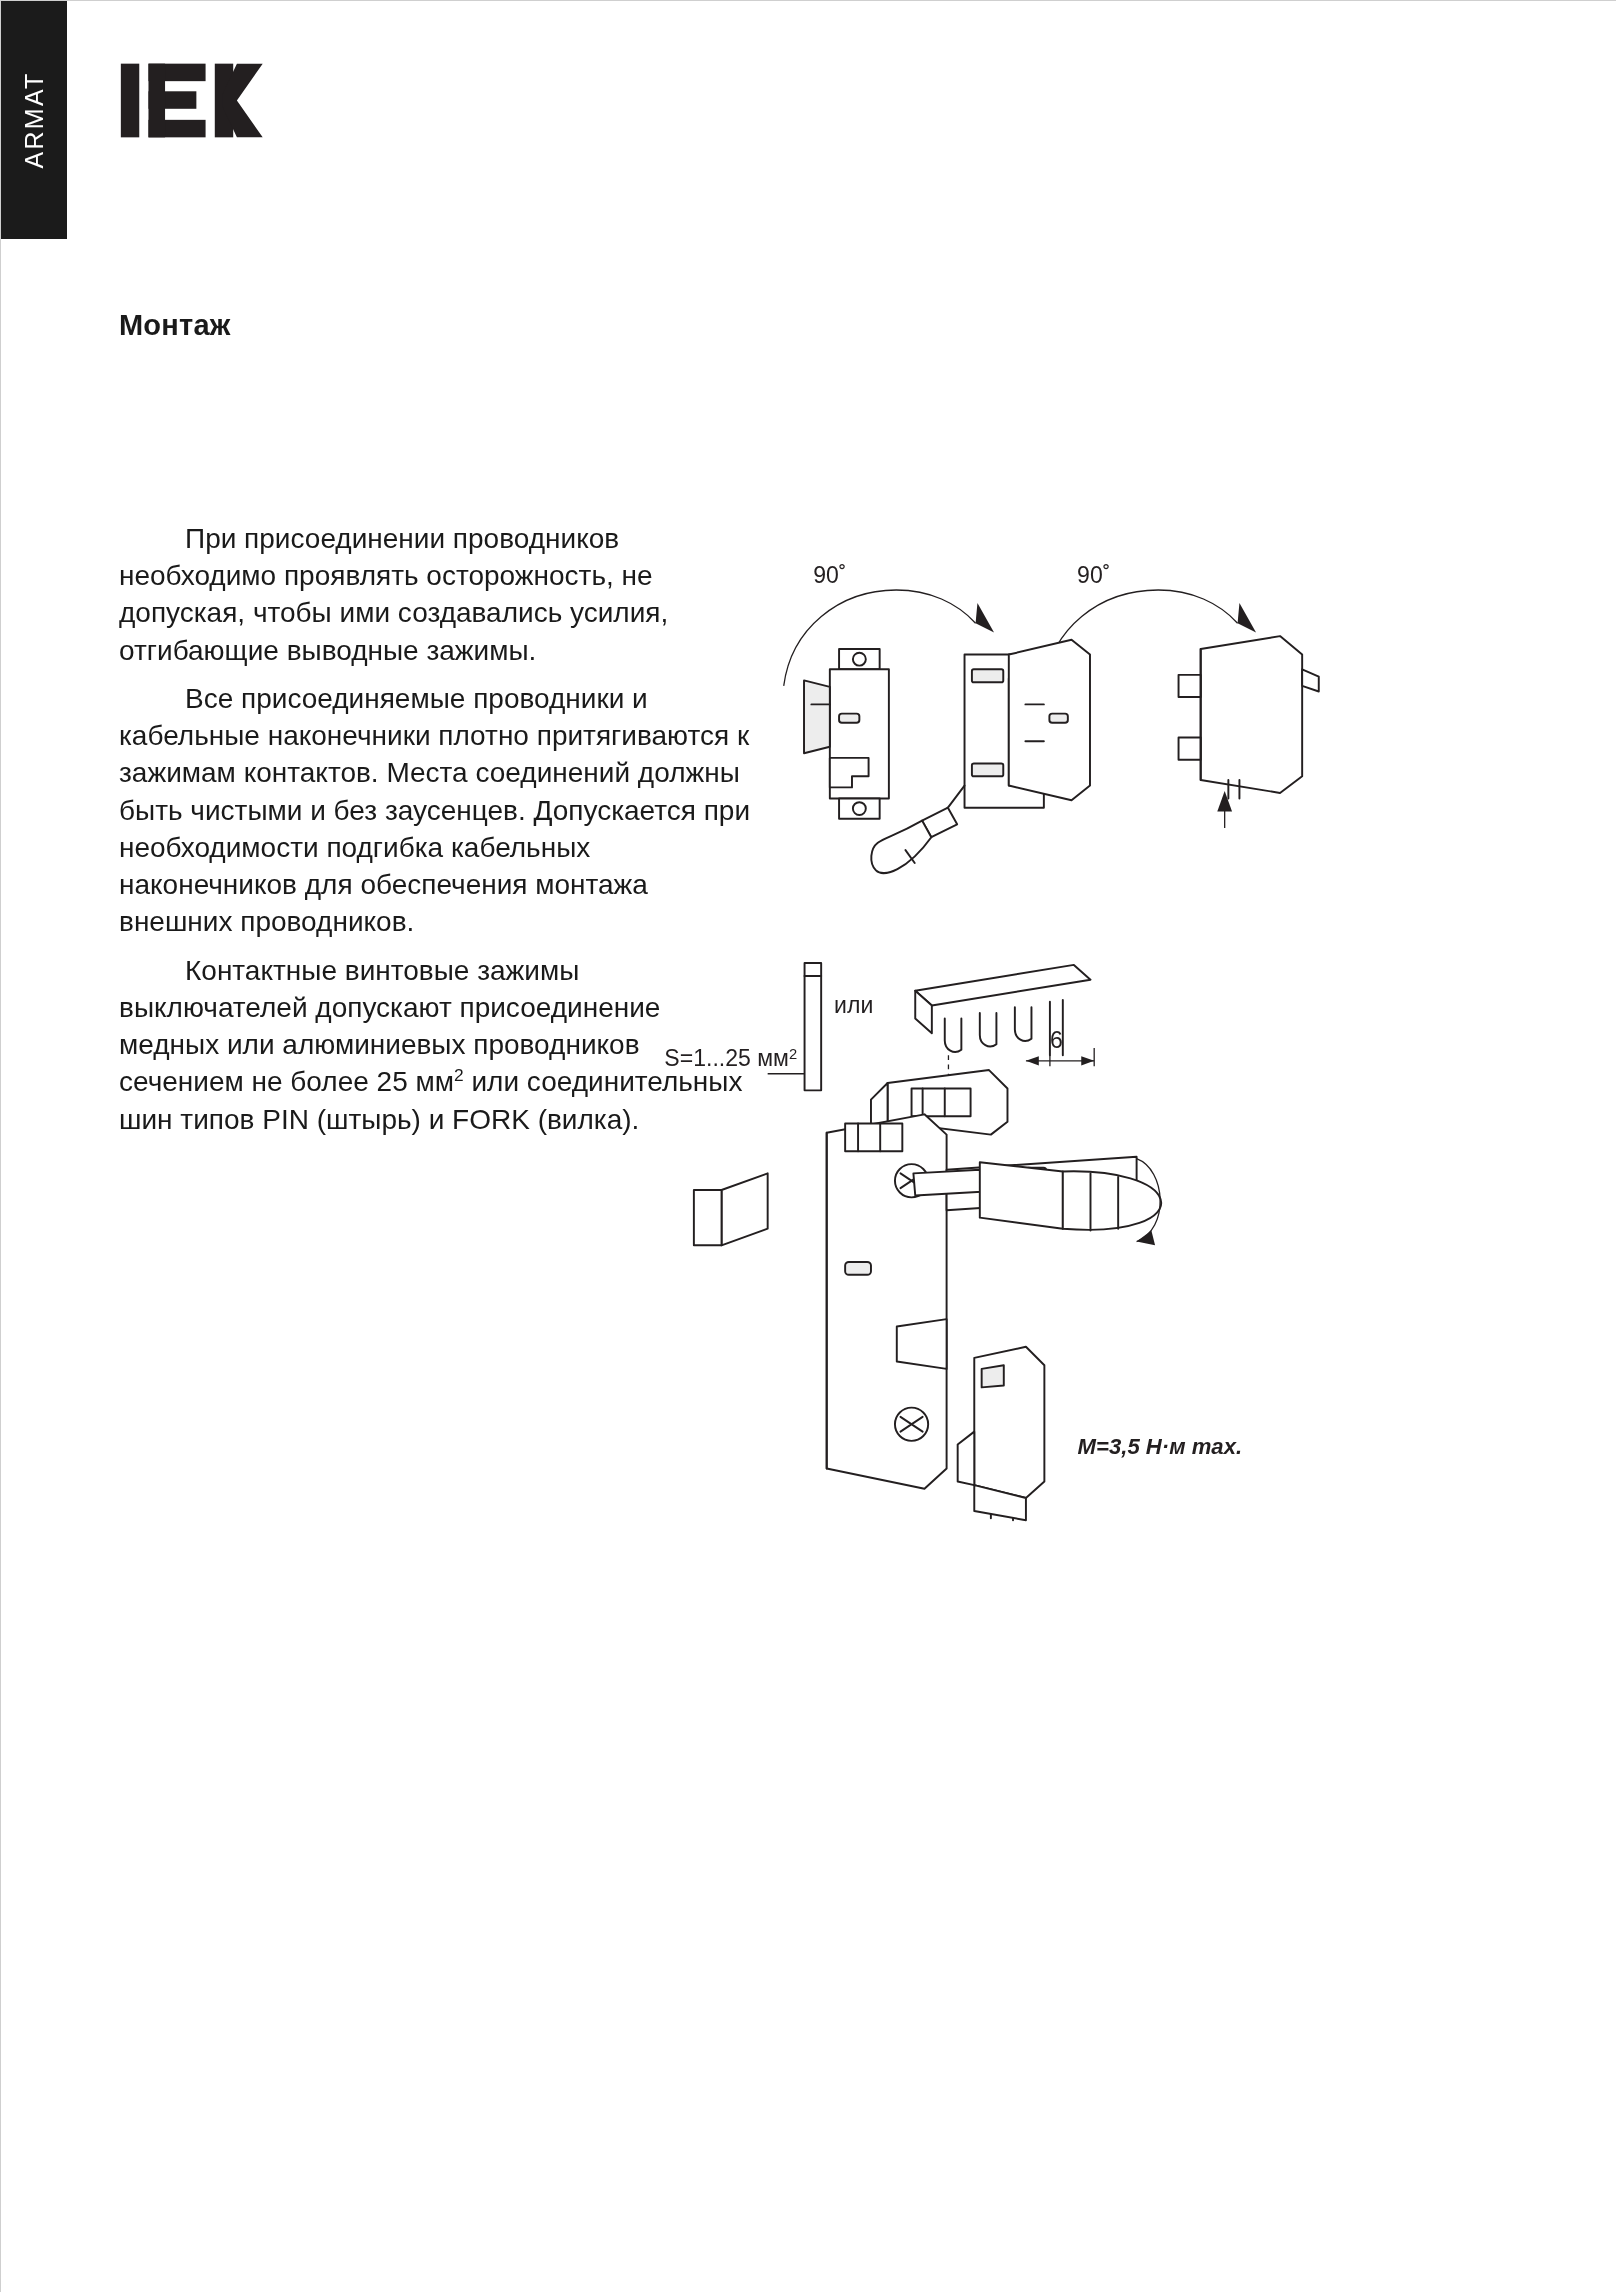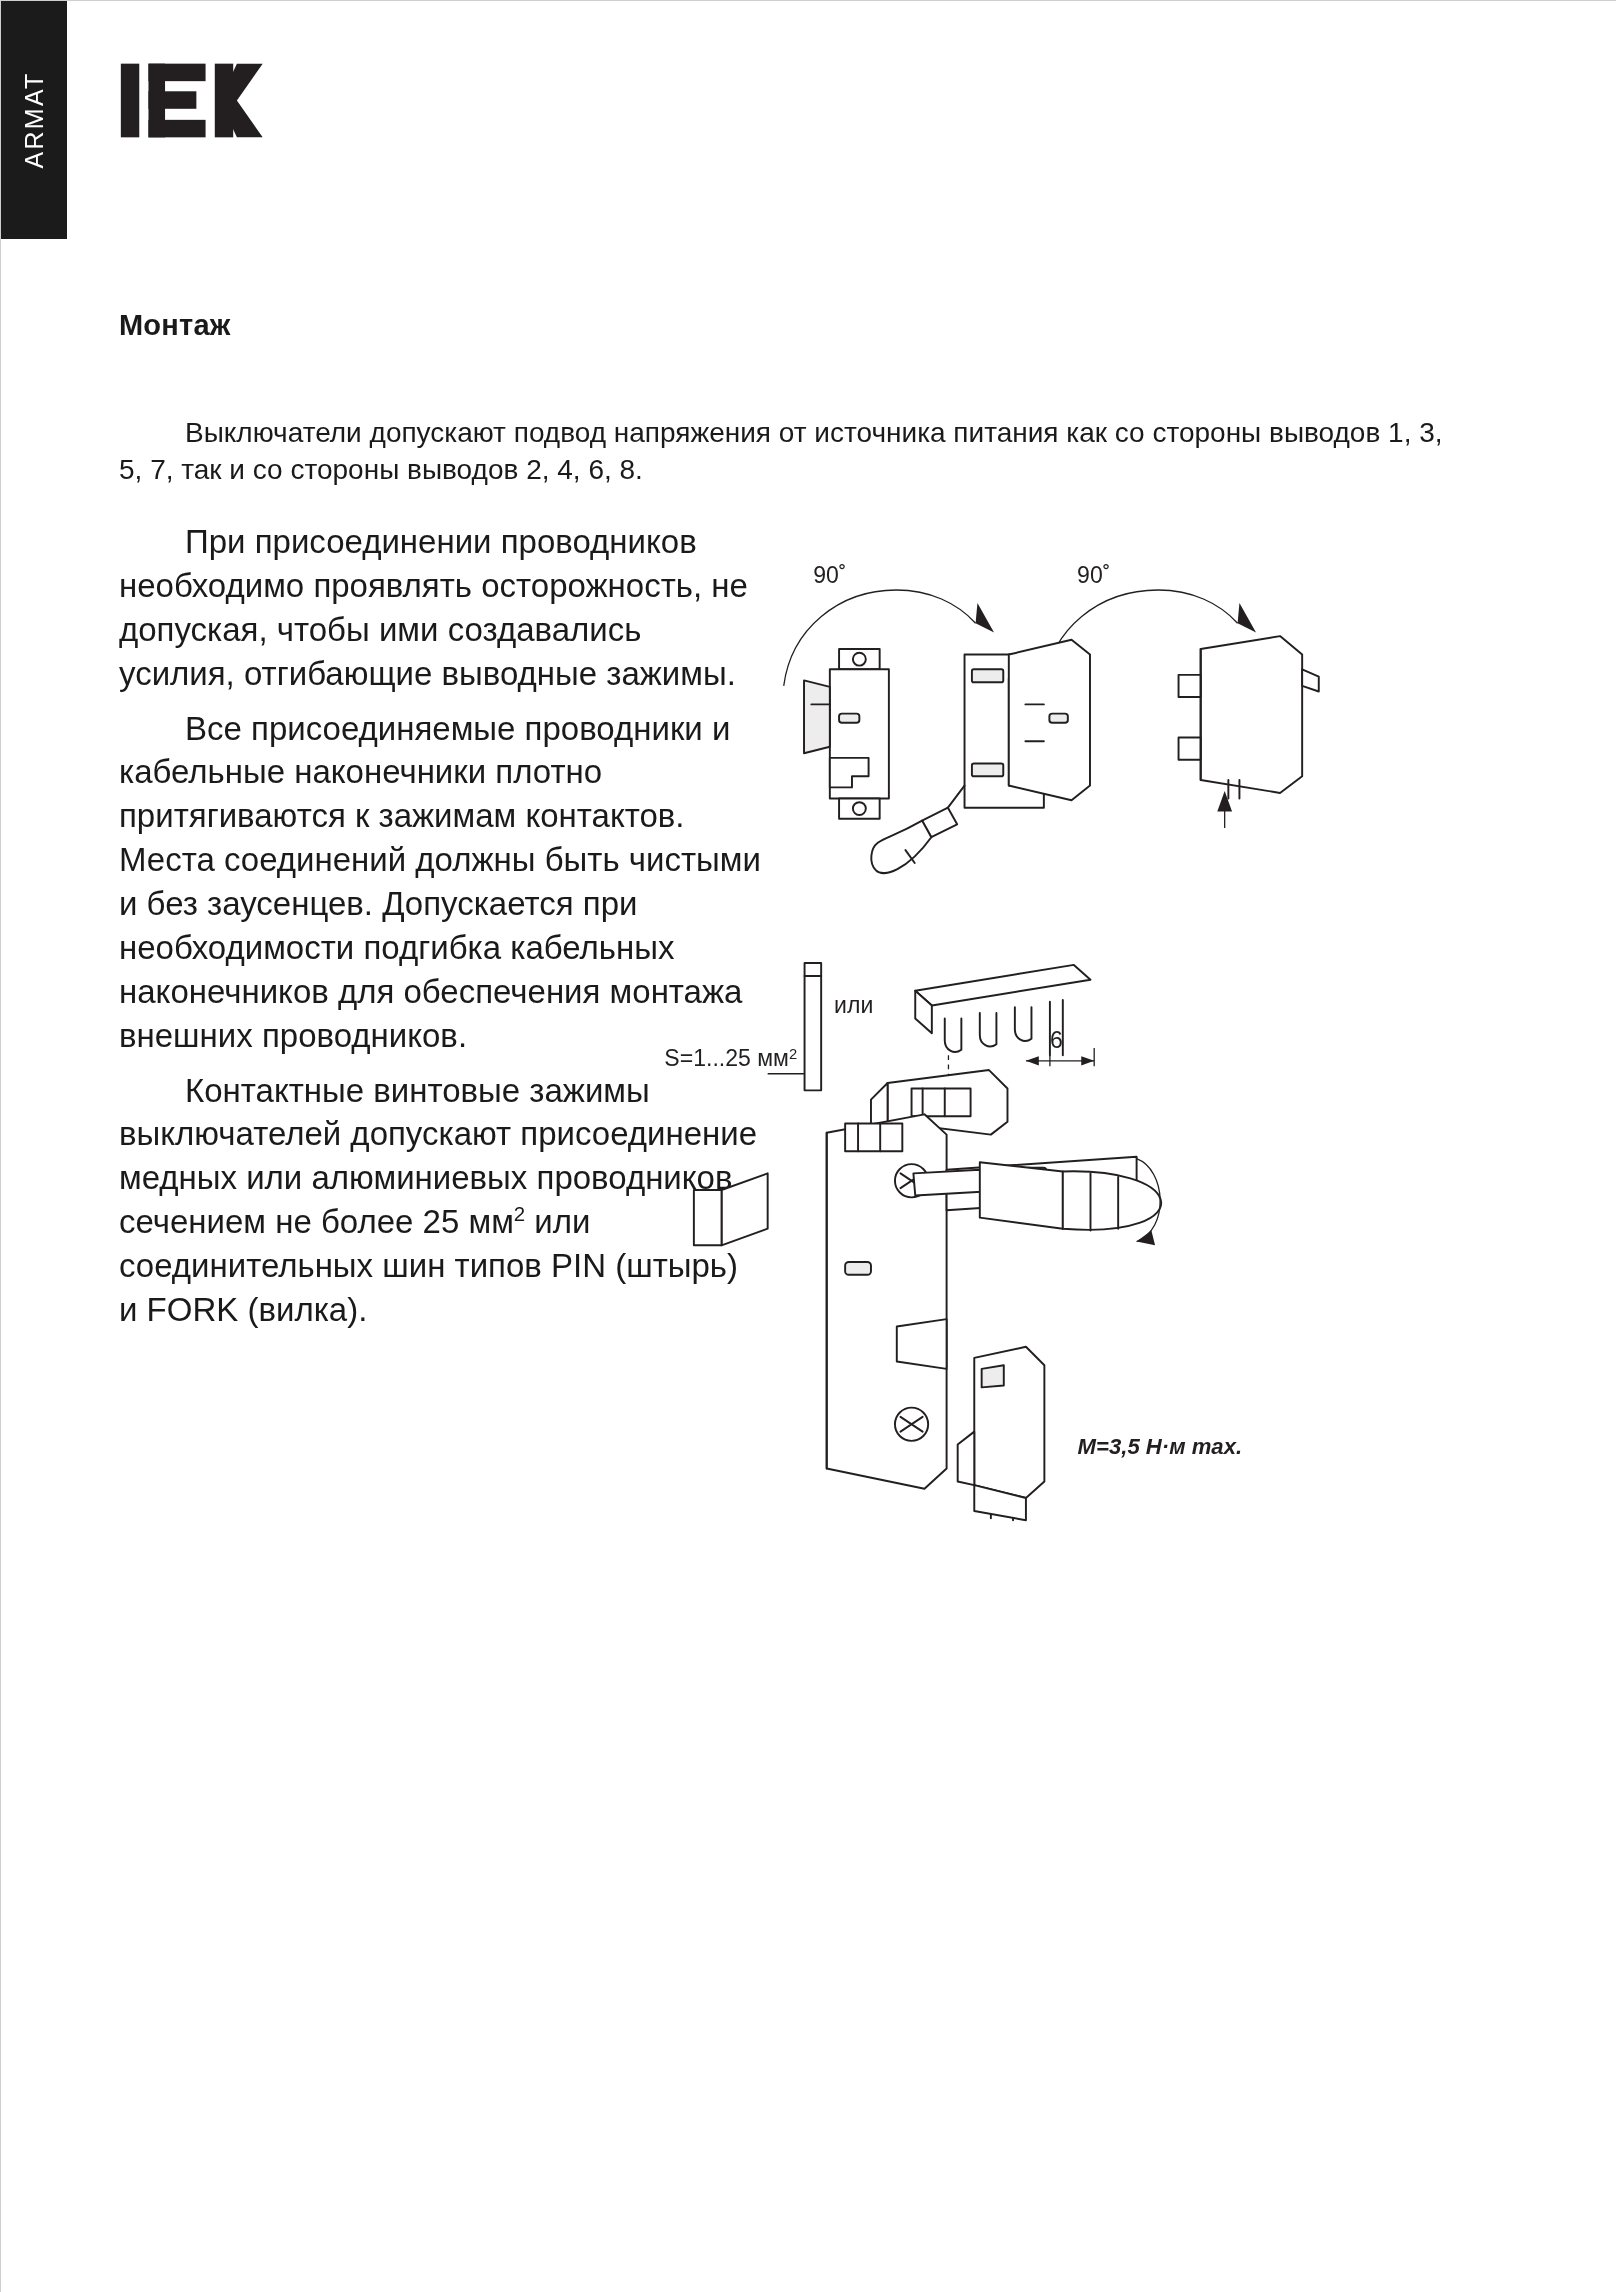--- a/index.html
+++ b/index.html
@@ -78,21 +78,21 @@
     text-indent: 66px;
     text-align: left;
   }
 
   
   .text-col {
     position: absolute;
     left: 118px;
     top: 519px;
     width: 646px;
-    font-size: 33px;
+    font-size: 28px;
     line-height: 1.33;
   }
   .text-col p {
     margin: 0 0 11px 0;
     text-indent: 66px;
   }
   sup {
     font-size: 0.62em;
     vertical-align: super;
     line-height: 0;
@@ -154,21 +154,20 @@
         <rect x="32" y="6" width="18" height="80"></rect>
 
         <rect x="104" y="6" width="20" height="80"></rect>
         <polygon points="128,6 156,6 128,46 156,86 128,86 112,52 112,40"></polygon>
       </g>
     </svg>
   </div>
 
   <div class="section-title">Монтаж</div>
 
-  <div class="intro">Выключатели допускают подвод напряжения от источника питания как со стороны выводов 1, 3, 5, 7, так и со стороны выводов 2, 4, 6, 8.</div>
 
   <div class="text-col">
     <p>При присоединении проводников необходимо проявлять осторожность, не допуская,  чтобы ими создавались усилия,  отгибающие выводные зажимы.</p>
     <p>Все присоединяемые проводники и кабельные наконечники плотно притягиваются к зажимам контактов. Места соединений должны быть чистыми и без заусенцев. Допускается при необходимости подгибка кабельных наконечников для обеспечения монтажа внешних проводников.</p>
     <p>Контактные винтовые зажимы выключателей допускают присоединение медных или алюминиевых проводников сечением не более 25 мм<sup>2</sup> или соединительных шин типов PIN (штырь) и FORK (вилка).</p>
   </div>
 
   <div class="fig-top">
     <svg viewBox="0 0 790 400" width="729" height="369">
 

